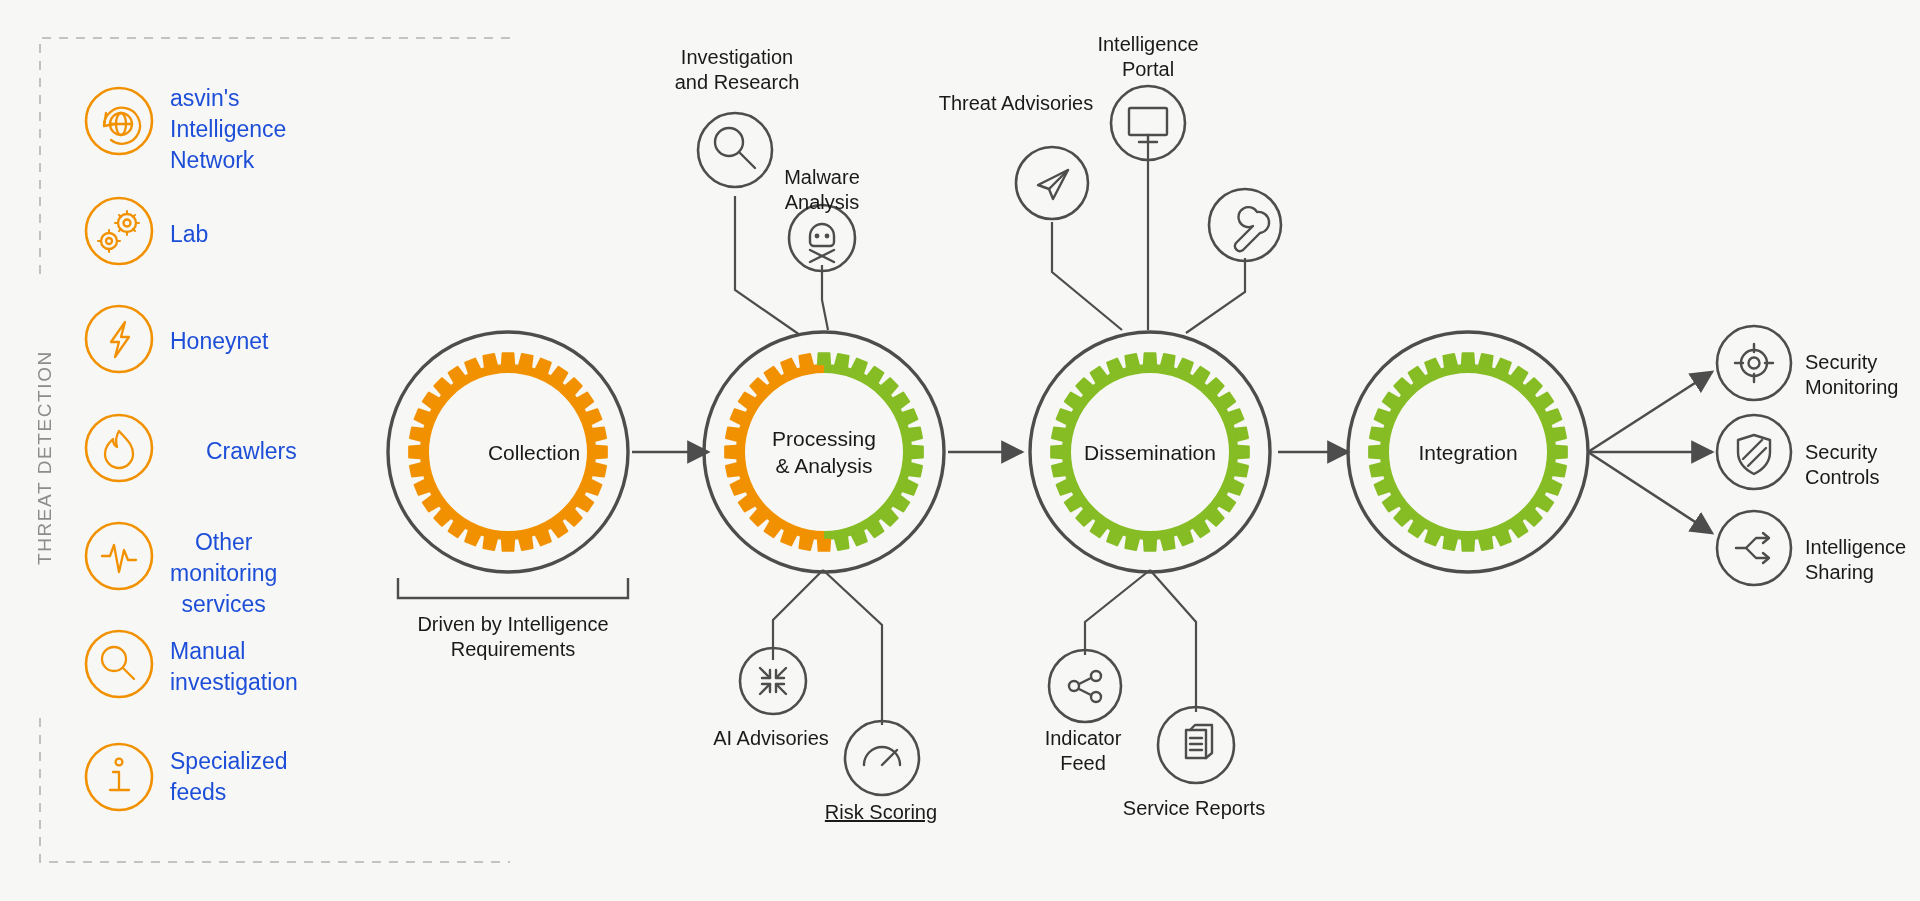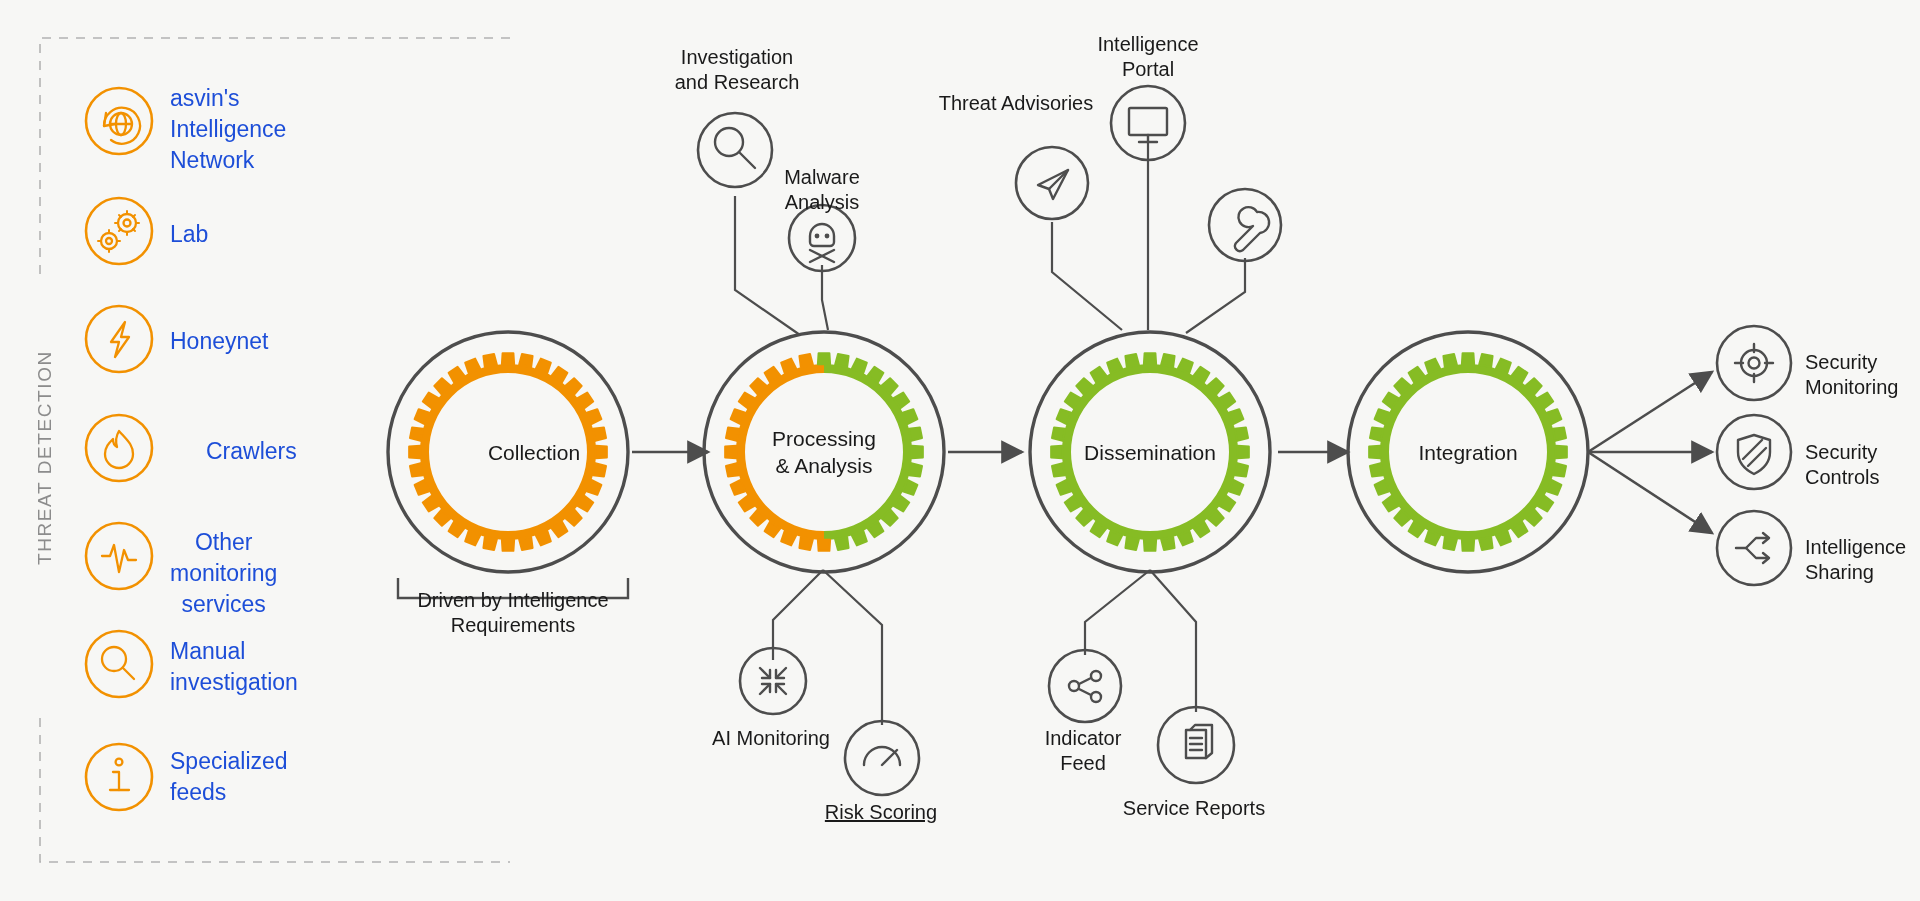--- a/index.html
+++ b/index.html
@@ -399,25 +399,25 @@
   <div class="side-item-label" style="left:170px;top:436px;margin-left:36px;">Crawlers</div>
   <div class="side-item-label" style="left:170px;top:527px;text-align:center;">Other<br>monitoring<br>services</div>
   <div class="side-item-label" style="left:170px;top:636px;">Manual<br>investigation</div>
   <div class="side-item-label" style="left:170px;top:746px;">Specialized<br>feeds</div>
 
   <div class="node-label" style="left:534px;top:452px;text-align:right;">Collection</div>
   <div class="node-label" style="left:824px;top:452px;">Processing<br>&amp; Analysis</div>
   <div class="node-label" style="left:1150px;top:452px;">Dissemination</div>
   <div class="node-label" style="left:1468px;top:452px;">Integration</div>
 
-  <div class="lbl c" style="left:513px;top:588px;width:360px;">Driven by Intelligence<br>Requirements</div>
+  <div class="lbl c" style="left:513px;top:612px;width:360px;">Driven by Intelligence<br>Requirements</div>
 
   <div class="lbl c" style="left:737px;top:45px;width:260px;">Investigation<br>and Research</div>
   <div class="lbl c" style="left:822px;top:165px;width:180px;">Malware<br>Analysis</div>
-  <div class="lbl c" style="left:771px;top:726px;width:220px;">AI Monitoring</div>
+  <div class="lbl c" style="left:771px;top:726px;width:220px;">AI Advisories</div>
   <div class="lbl c" style="left:881px;top:800px;width:220px;text-decoration:underline;">Risk Scoring</div>
 
   <div class="lbl c" style="left:1016px;top:91px;width:280px;">Threat Advisories</div>
   <div class="lbl c" style="left:1148px;top:32px;width:220px;">Intelligence<br>Portal</div>
   <div class="lbl c" style="left:1083px;top:726px;width:180px;">Indicator<br>Feed</div>
   <div class="lbl c" style="left:1194px;top:796px;width:260px;">Service Reports</div>
 
   <div class="lbl l" style="left:1805px;top:350px;width:180px;">Security<br>Monitoring</div>
   <div class="lbl l" style="left:1805px;top:440px;width:180px;">Security<br>Controls</div>
   <div class="lbl l" style="left:1805px;top:535px;width:180px;">Intelligence<br>Sharing</div>

